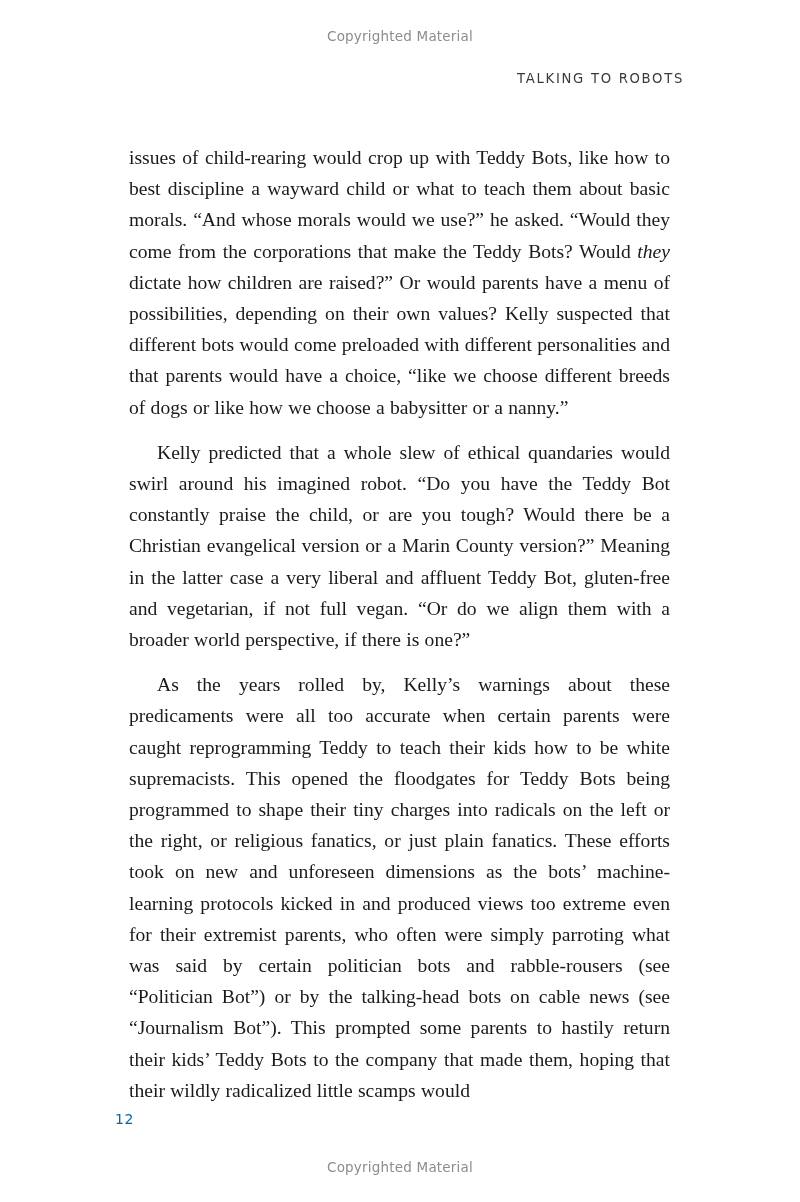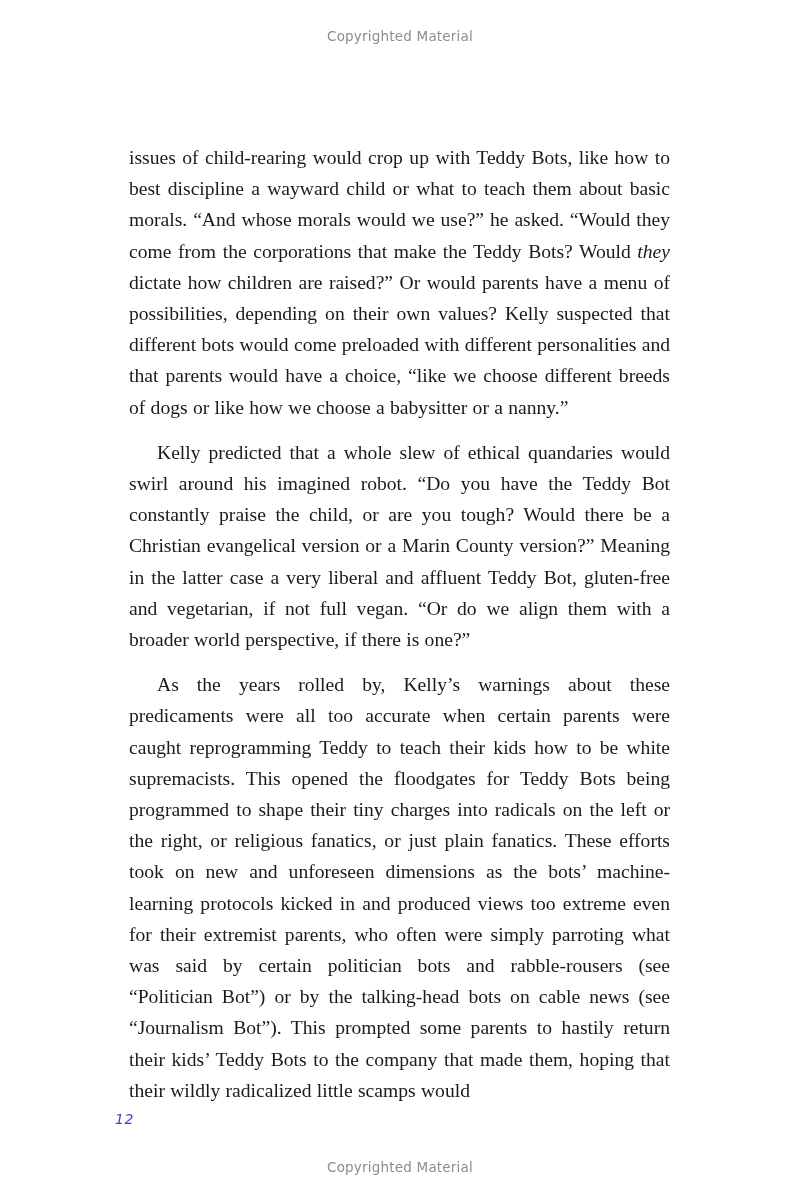--- a/index.html
+++ b/index.html
@@ -78,31 +78,31 @@
   }
 
   
   .folio {
     position: absolute;
     left: 115px;
     top: 1111px;
     font-family: "DejaVu Sans", "Liberation Sans", sans-serif;
     font-size: 14px;
     letter-spacing: 0.5px;
-    color: #6d28d9;
-    font-style: italic;
+    color: #0369a1;
   }
 </style>
 </head>
 <body>
 
 <div class="page">
 
   <div class="watermark watermark-top">Copyrighted Material</div>
 
+  <div class="running-head">TALKING TO ROBOTS</div>
 
   <div class="textblock">
 
   <p class="para"><span>issues of child-rearing would crop up with Teddy Bots, like how to best discipline a wayward child or what to teach them about basic morals. “And whose morals would we use?” he asked. “Would they come from the corporations that make the Teddy Bots? Would </span><em>they</em><span> dictate how children are raised?” Or would parents have a menu of possibilities, depending on their own values? Kelly suspected that different bots would come preloaded with different personalities and that parents would have a choice, “like we choose different breeds of dogs or like how we choose a babysitter or a nanny.”</span></p>
       <p class="para indent"><span>Kelly predicted that a whole slew of ethical quandaries would swirl around his imagined robot. “Do you have the Teddy Bot constantly praise the child, or are you tough? Would there be a Christian evangelical version or a Marin County version?” Meaning in the latter case a very liberal and affluent Teddy Bot, gluten-free and vegetarian, if not full vegan. “Or do we align them with a broader world perspective, if there is one?”</span></p>
       <p class="para indent"><span>As the years rolled by, Kelly’s warnings about these predicaments were all too accurate when certain parents were caught reprogramming Teddy to teach their kids how to be white supremacists. This opened the floodgates for Teddy Bots being programmed to shape their tiny charges into radicals on the left or the right, or religious fanatics, or just plain fanatics. These efforts took on new and unforeseen dimensions as the bots’ machine-learning protocols kicked in and produced views too extreme even for their extremist parents, who often were simply parroting what was said by certain politician bots and rabble-rousers (see “Politician Bot”) or by the talking-head bots on cable news (see “Journalism Bot”). This prompted some parents to hastily return their kids’ Teddy Bots to the company that made them, hoping that their wildly radicalized little scamps would</span></p>
     </div>
 
   <div class="folio">12</div>
 

